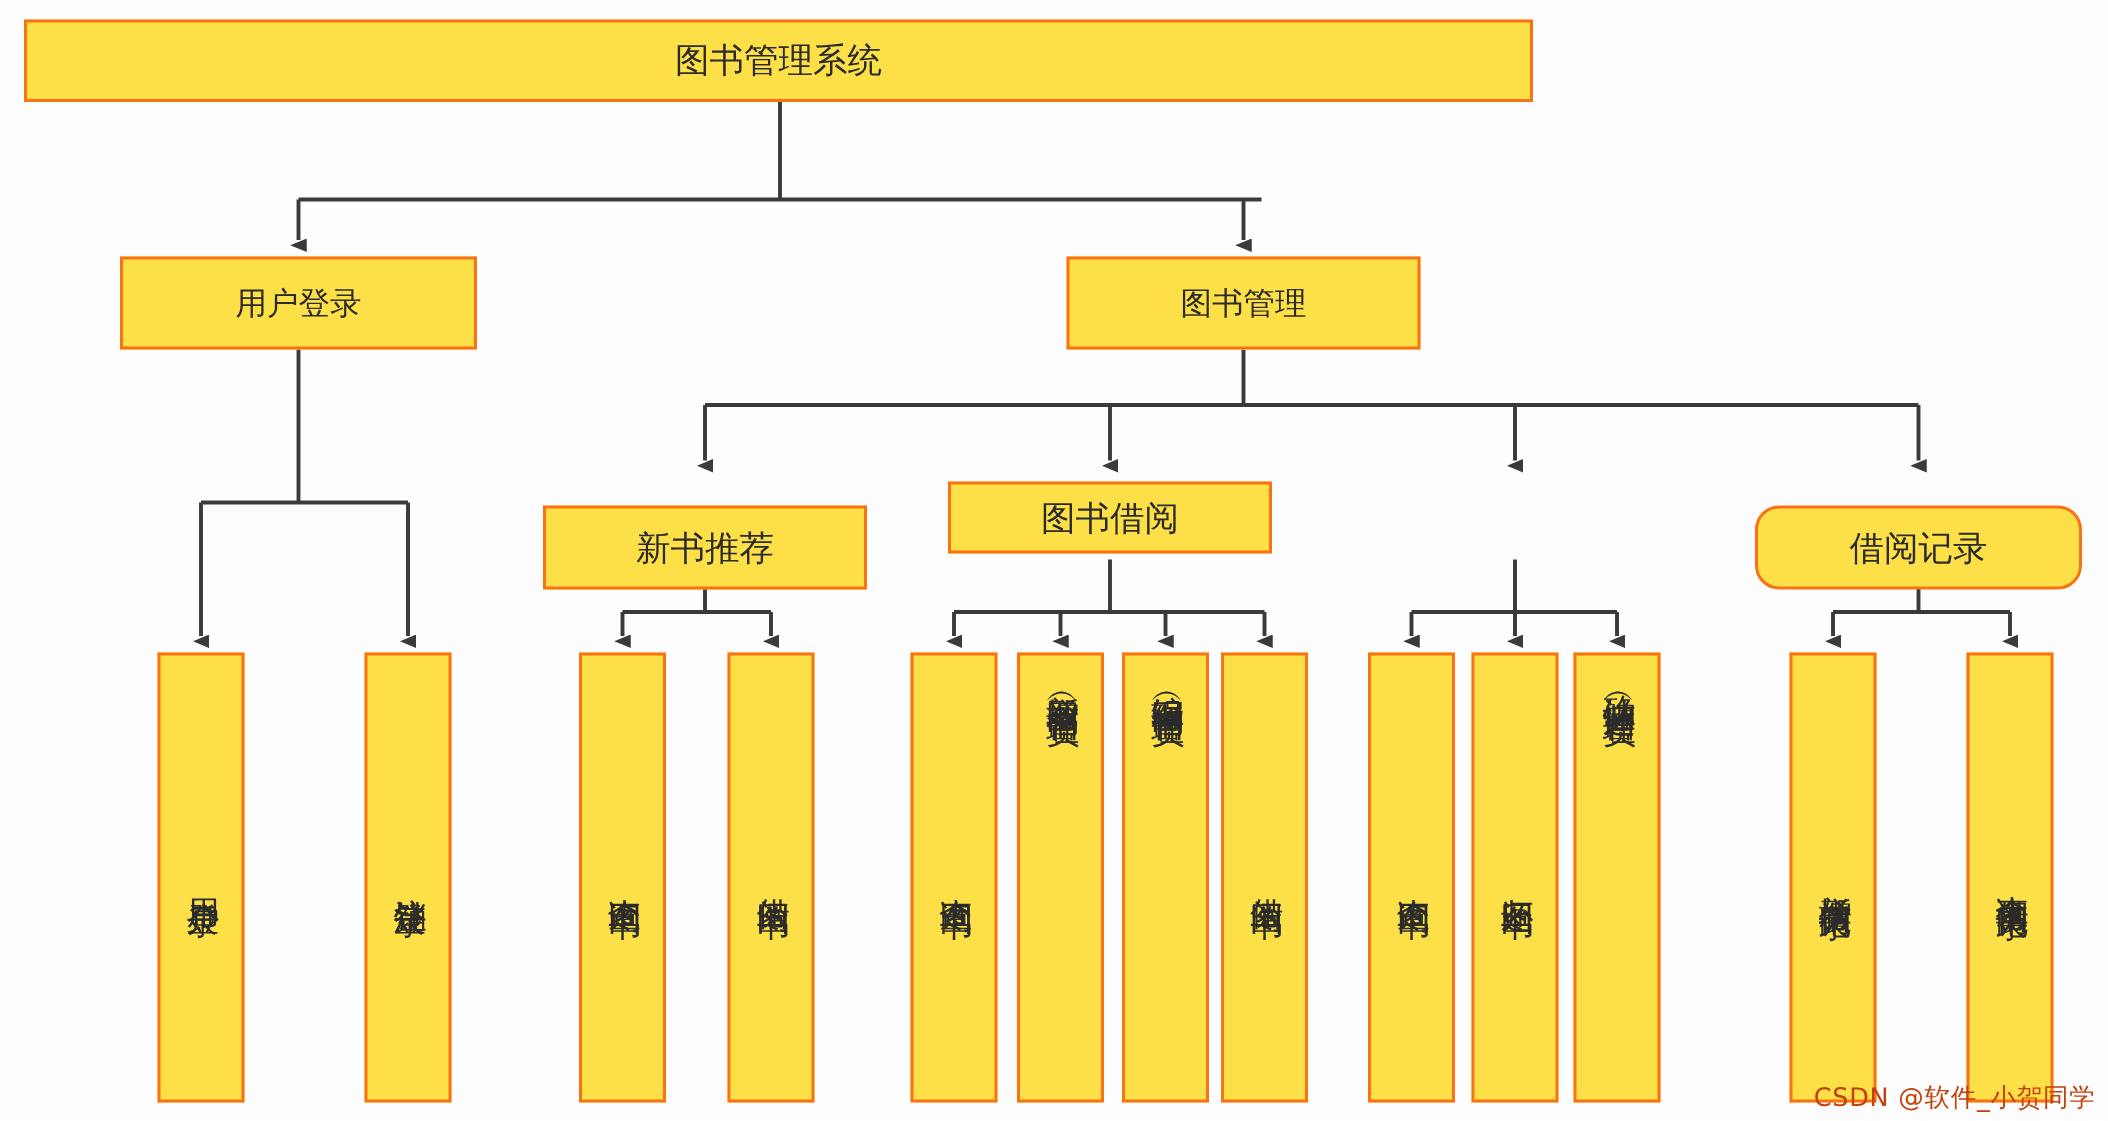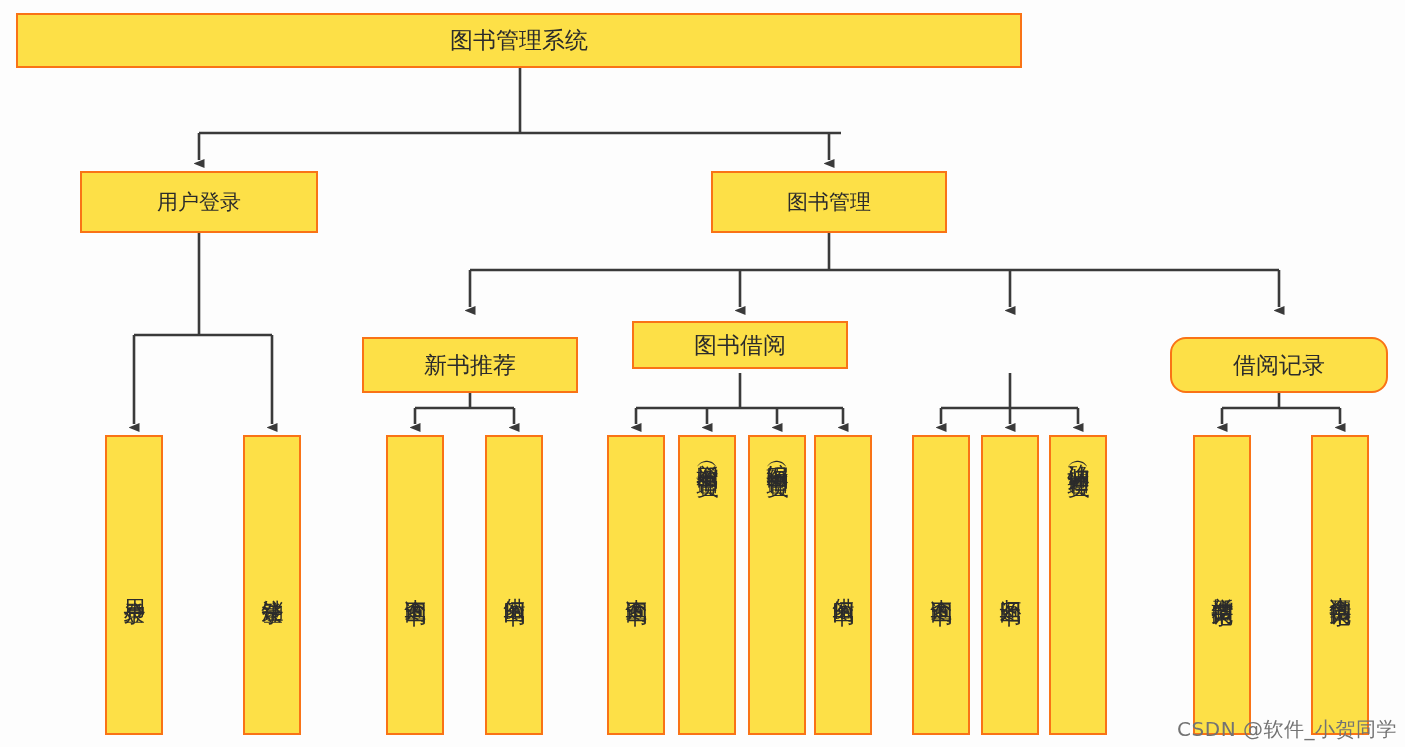--- a/index.html
+++ b/index.html
@@ -60,22 +60,22 @@
     writing-mode: vertical-rl;
     text-orientation: upright;
     letter-spacing: 2px;
     line-height: 1.04;
     white-space: nowrap;
   }
   .watermark {
     position: absolute;
     right: 8px;
     bottom: 4px;
-    font-size: 20px;
-    color: #737373;
+    font-size: 17px;
+    color: #c2410c;
     letter-spacing: 0.5px;
     z-index: 5;
     white-space: nowrap;
   }
 </style>
 </head>
 <body>
 
 <div id="canvas">
 

